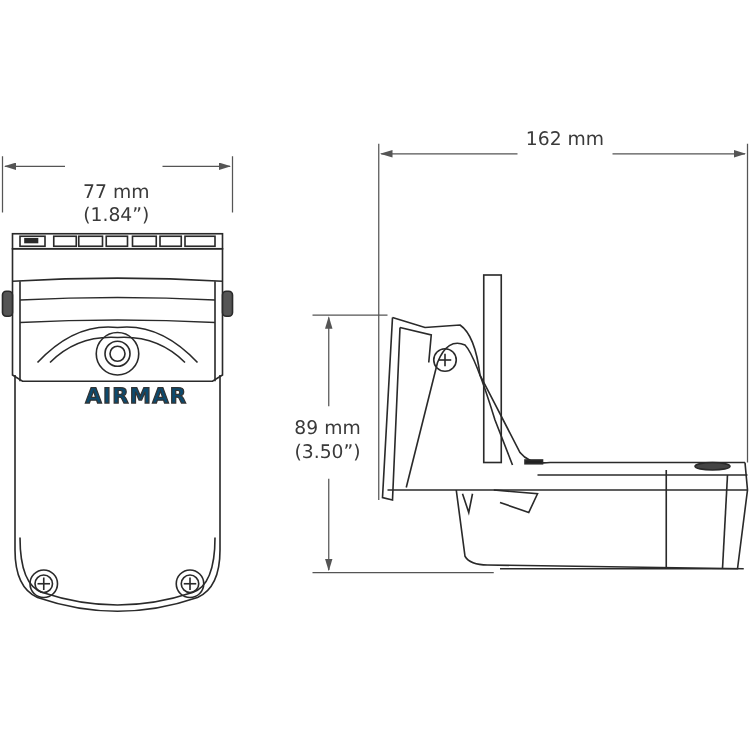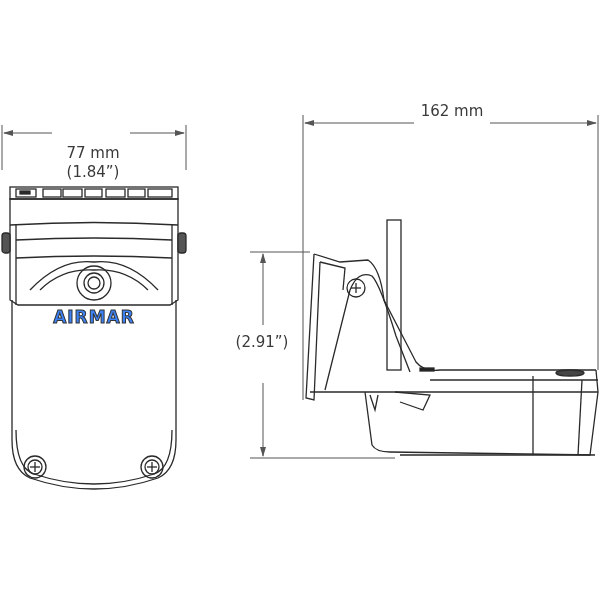--- a/index.html
+++ b/index.html
@@ -109,16 +109,17 @@
 <div class="label" style="left:55px;top:112px;width:76px;margin-top:32px;">
   <div>77 mm</div>
   <div>(1.84”)</div>
 </div>
 
 <div class="label" style="left:414px;top:102px;width:76px;">
   <div>162 mm</div>
 </div>
 
 <div class="label" style="left:224px;top:333px;width:76px;">
-  <div>(2.91”)</div>
+  <div>89 mm</div>
+  <div>(3.50”)</div>
 </div>
 
-<div style="position:absolute;left:38px;top:307px;width:112px;text-align:center;font-family:'DejaVu Sans',sans-serif;font-weight:bold;font-size:17px;letter-spacing:1px;color:#3b82f6;-webkit-text-stroke:1px #333;">AIRMAR</div>
+<div style="position:absolute;left:38px;top:307px;width:112px;text-align:right;font-family:'DejaVu Sans',sans-serif;font-weight:bold;font-size:17px;letter-spacing:1px;color:#0c4a6e;-webkit-text-stroke:1px #333;">AIRMAR</div>
 
 </body></html>

